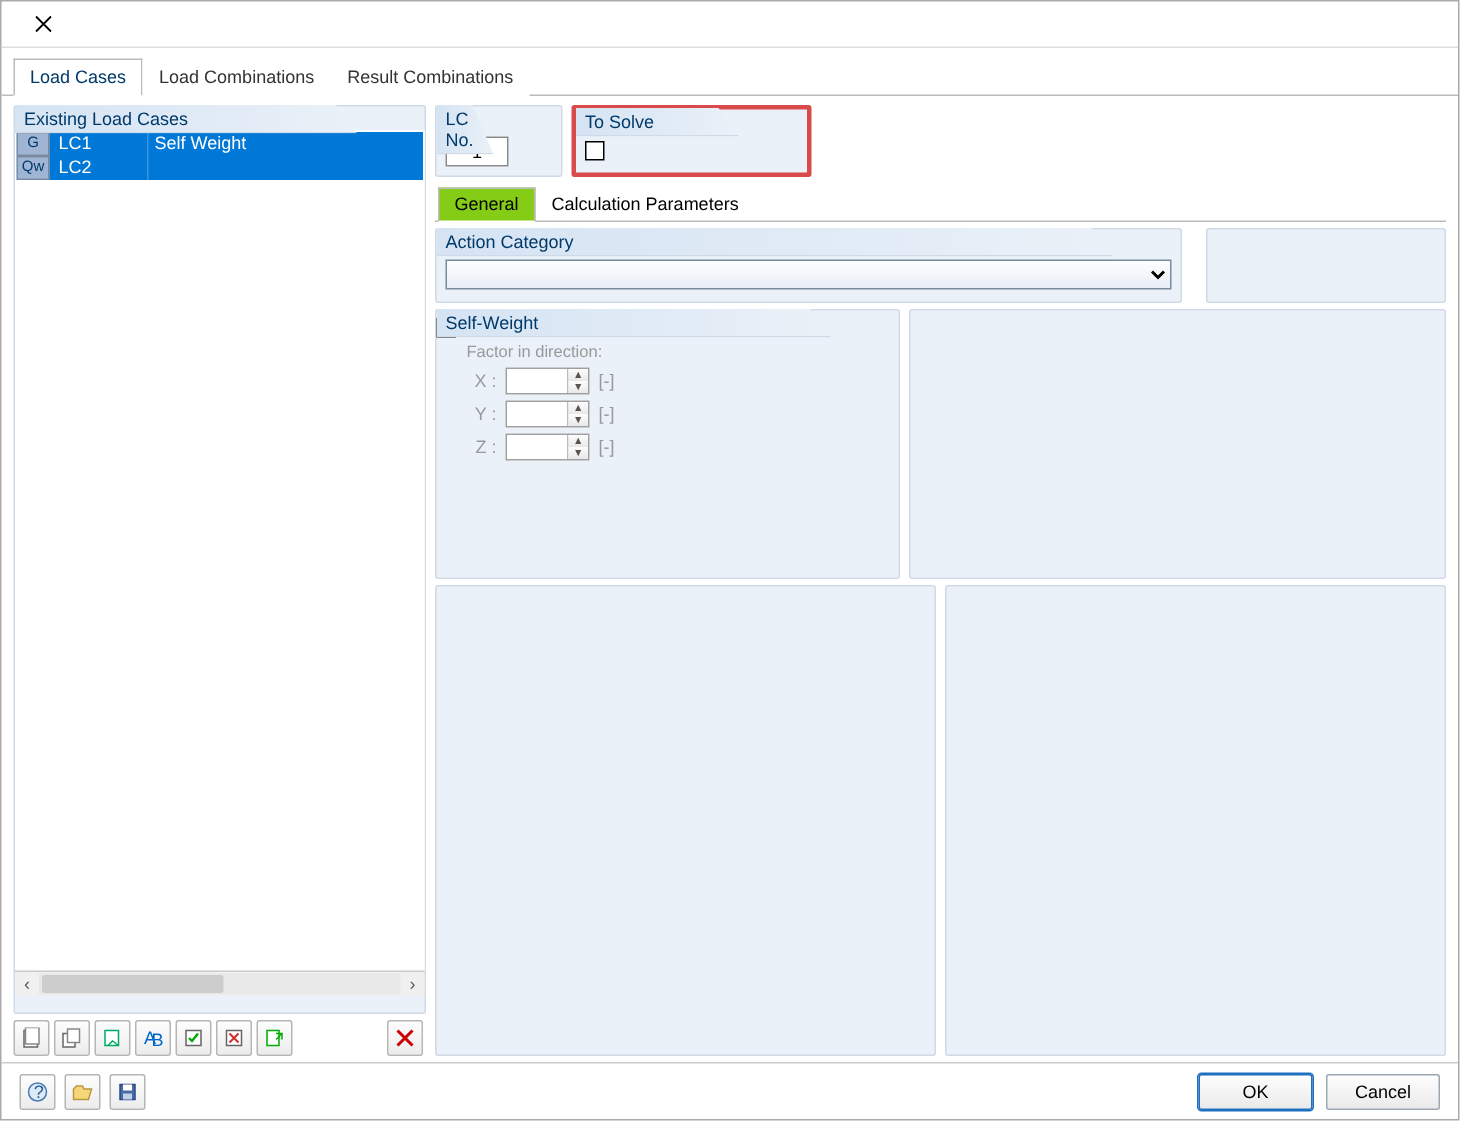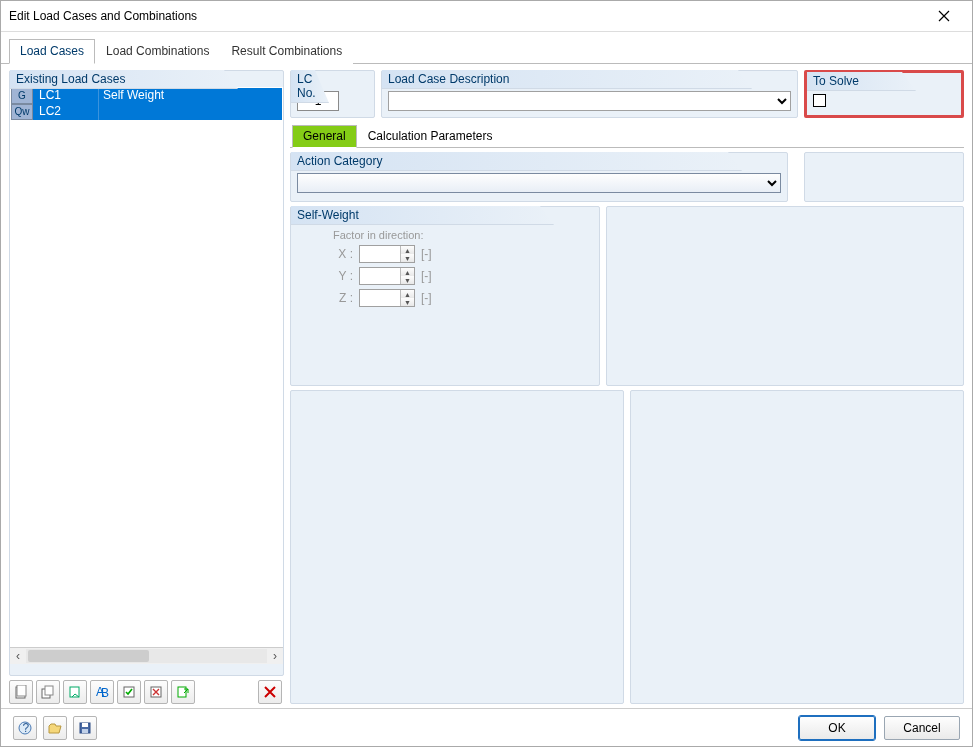--- a/index.html
+++ b/index.html
@@ -63,21 +63,21 @@
 .ac-left { flex:1; }
 .ac-right { width:160px; }
 .ac-select { width: 100%; height: 20px; border:1px solid #7a8aa0; background:linear-gradient(#fefefe,#e8eef6); }
 .group.empty .group-body { height: 100%; }
 .group.action .group-body { padding-bottom:8px; }
 
 
 .sw-row { display:flex; gap:6px; }
 .sw-left { width: 310px; }
 .sw-right { flex:1; }
-.sw-body { padding: 4px 22px; color:#666; }
+.sw-body { padding: 4px 0; color:#666; }
 .sw-body label { display:flex; align-items:center; gap:6px; margin-bottom:4px; }
 .dir-row { display:flex; align-items:center; gap:6px; margin: 4px 0 2px 20px; color:#999; font-size:12px; }
 .dir-label { width: 20px; text-align: right; }
 .spin { width: 56px; height: 18px; border:1px solid #a0a0a0; background:#fff; position:relative; display:flex; }
 .spin .btns { width:14px; display:flex; flex-direction:column; margin-left:auto; border-left:1px solid #bbb; }
 .spin .btns div { flex:1; display:flex;align-items:center;justify-content:center; font-size:7px; color:#555; background:linear-gradient(#fdfdfd,#e8e8e8); }
 .unit { color:#999; }
 
 
 .big-row { display:flex; gap:6px; flex:1; }
@@ -97,21 +97,20 @@
 .btn { min-width: 76px; height: 24px; border:1px solid #9aa6b2; background:linear-gradient(#fefefe,#eaeaea); border-radius:2px; cursor:pointer; display:flex; align-items:center; justify-content:center; }
 .btn.primary { border:1px solid #1e6fbf; outline:1px solid #1e6fbf; }
 
 .to-solve .group-body { padding-top:20px; }
 .sw-subtitle { color:#999; font-size:11px; margin-left:20px; margin-bottom:2px; }
 </style>
 </head>
 <body>
 
 <div class="titlebar">
-  <div class="titlebar-text">Edit Load Cases and Combinations</div>
   <div class="close-x">
     <svg width="12" height="12" viewBox="0 0 12 12">
         <path d="M1 1 L11 11 M11 1 L1 11" stroke="#000" stroke-width="1.2"></path>
       </svg>
   </div>
 </div>
 
 <div class="main-tabs">
   <div class="main-tab active">Load Cases</div>
   <div class="main-tab">Load Combinations</div>
@@ -196,26 +195,20 @@
     </div>
   </div>
 
   <div class="right-pane">
 
     <div class="top-row">
       <div class="group lc-no">
         <div class="group-title">LC No.</div>
         <div class="group-body">
           <input class="num-input" value="1" style="">
-        </div>
-      </div>
-      <div class="group lc-desc">
-        <div class="group-title">Load Case Description</div>
-        <div class="group-body">
-          <select class="desc-select"></select>
         </div>
       </div>
       <div class="group to-solve">
         <div class="group-title">To Solve</div>
         <div class="group-body">
           <span class="chk"></span>
         </div>
       </div>
     </div>
 

